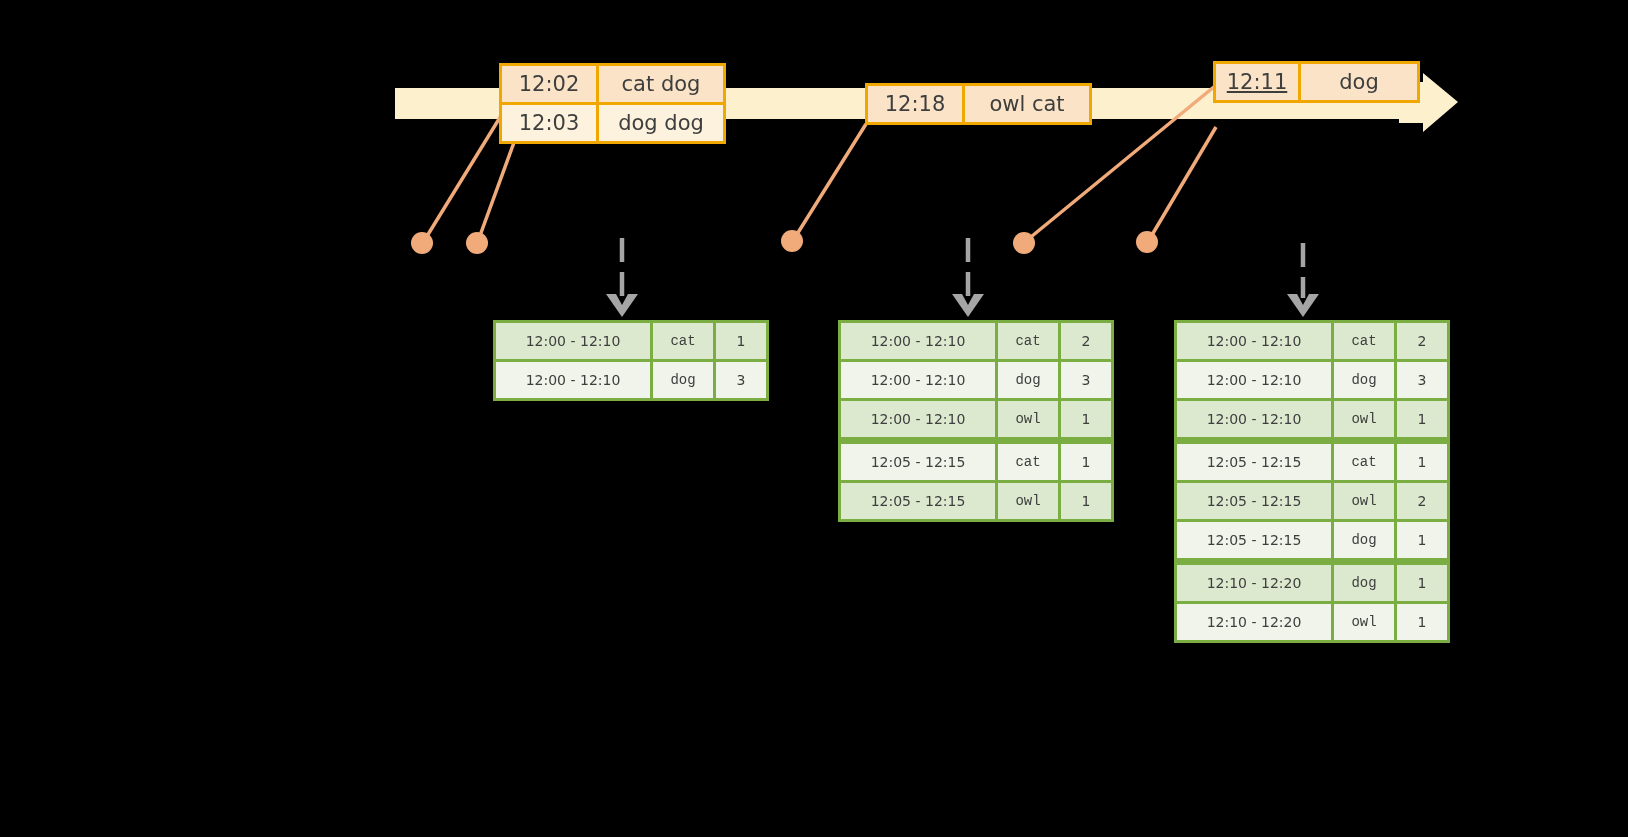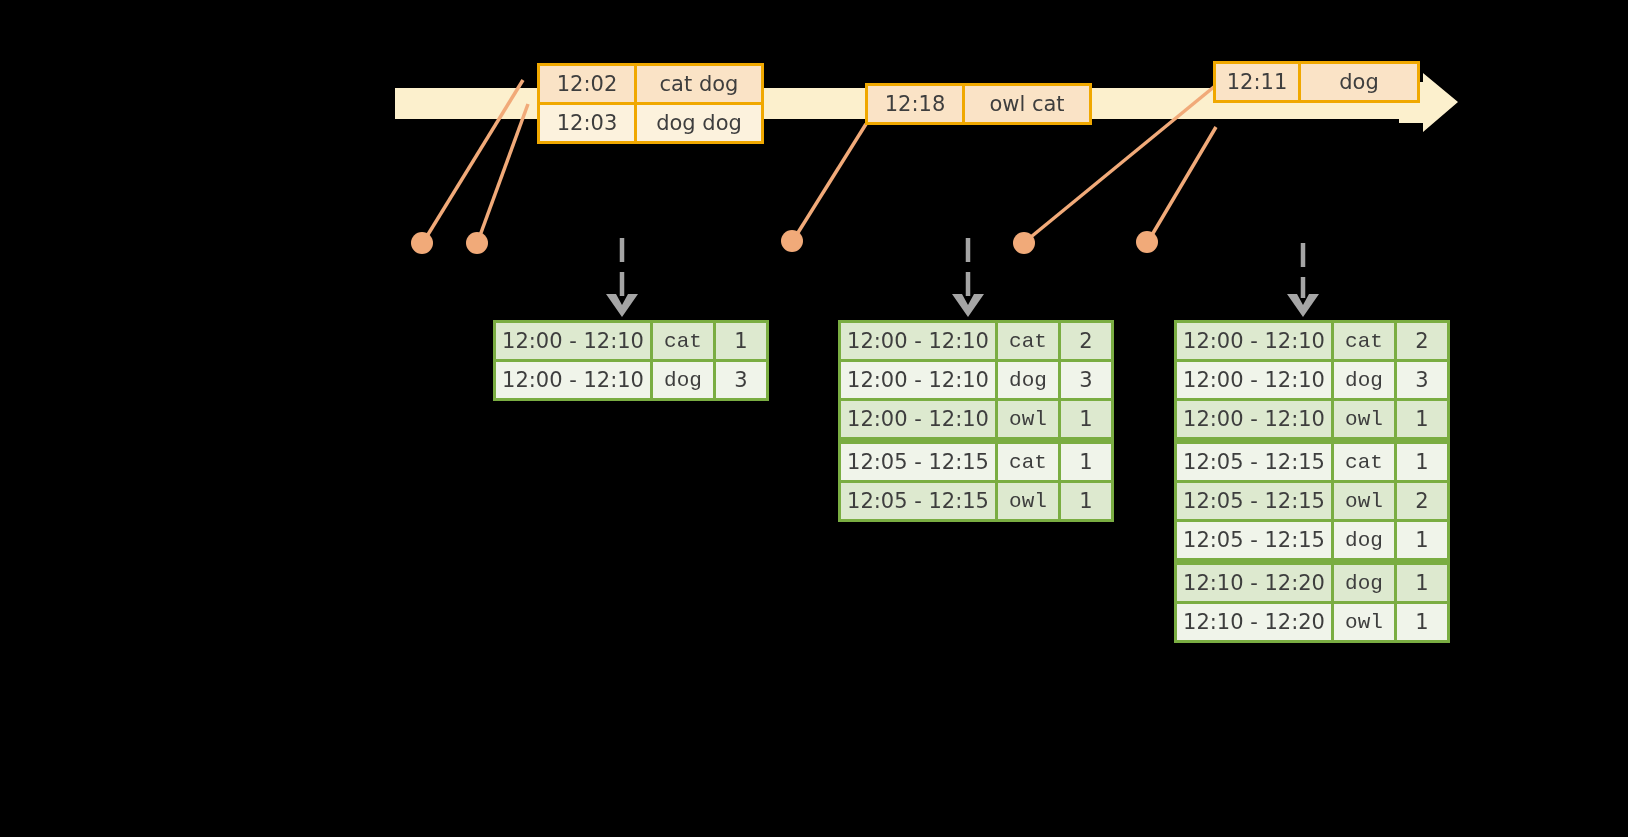--- a/index.html
+++ b/index.html
@@ -27,28 +27,28 @@
     height:36px;
     padding:0 6px;
     overflow:hidden;
     white-space:nowrap;
   }
   table.event-table{border:1px solid var(--event_border,#f0a800);}
   table.event-table tr:nth-child(odd) td{background:var(--event_cell_dark,#fae3c6);}
   table.event-table tr:nth-child(even) td{background:var(--event_cell_light,#fcf2dd);}
   table.event-table td.et{width:82px;}
   table.event-table td.ew{width:112px;}
-  table.event-table.narrow td.et{width:70px;}
+  table.event-table.narrow td.et{width:70px;text-decoration:underline;}
   table.event-table.narrow td.ew{width:104px;}
 
   
   table.result-table{
     position:absolute;
     border-collapse:collapse;
-    font-size:21px;
+    font-size:14px;
     table-layout:fixed;
   }
   table.result-table td{
     border:3px solid var(--result_border,#7aad42);
     text-align:center;
     height:36px;
     padding:0 4px;
     overflow:hidden;
     white-space:nowrap;
   }
@@ -93,21 +93,21 @@
       <path d="M606 294 L622 317 L638 294 L628 294 L622 305 L616 294 Z" style="fill:var(--dashed_arrow)"></path>
 
       <line x1="968" y1="238" x2="968" y2="298" style="stroke:var(--dashed_arrow);stroke-width:4.5;stroke-dasharray:24 10"></line>
       <path d="M952 294 L968 317 L984 294 L974 294 L968 305 L962 294 Z" style="fill:var(--dashed_arrow)"></path>
 
       <line x1="1303" y1="243" x2="1303" y2="298" style="stroke:var(--dashed_arrow);stroke-width:4.5;stroke-dasharray:24 10"></line>
       <path d="M1287 294 L1303 317 L1319 294 L1309 294 L1303 305 L1297 294 Z" style="fill:var(--dashed_arrow)"></path>
     </g>
   </svg>
 
-  <table class="event-table" style="left:537px;top:63px">
+  <table class="event-table" style="left:499px;top:63px">
     <tbody>
         <tr>
       <td class="et">12:02</td>
       <td class="ew">cat dog</td>
     </tr>
     <tr>
       <td class="et">12:03</td>
       <td class="ew">dog dog</td>
     </tr>
   </tbody>

